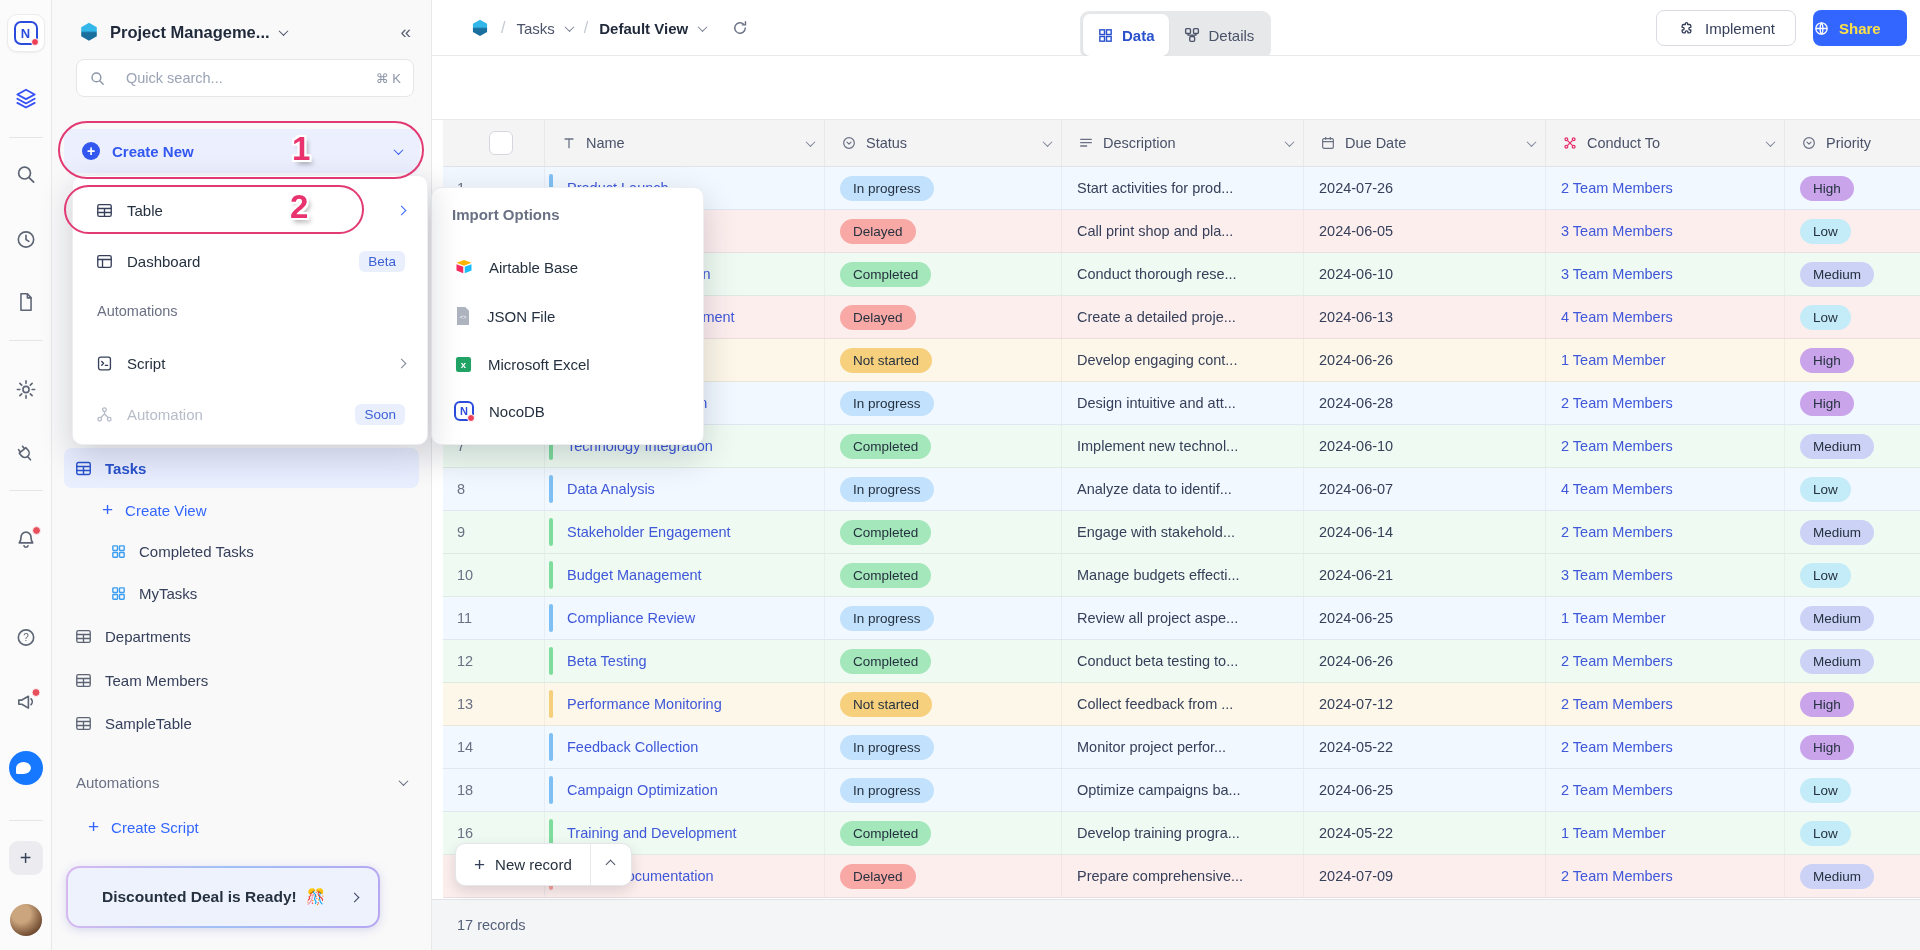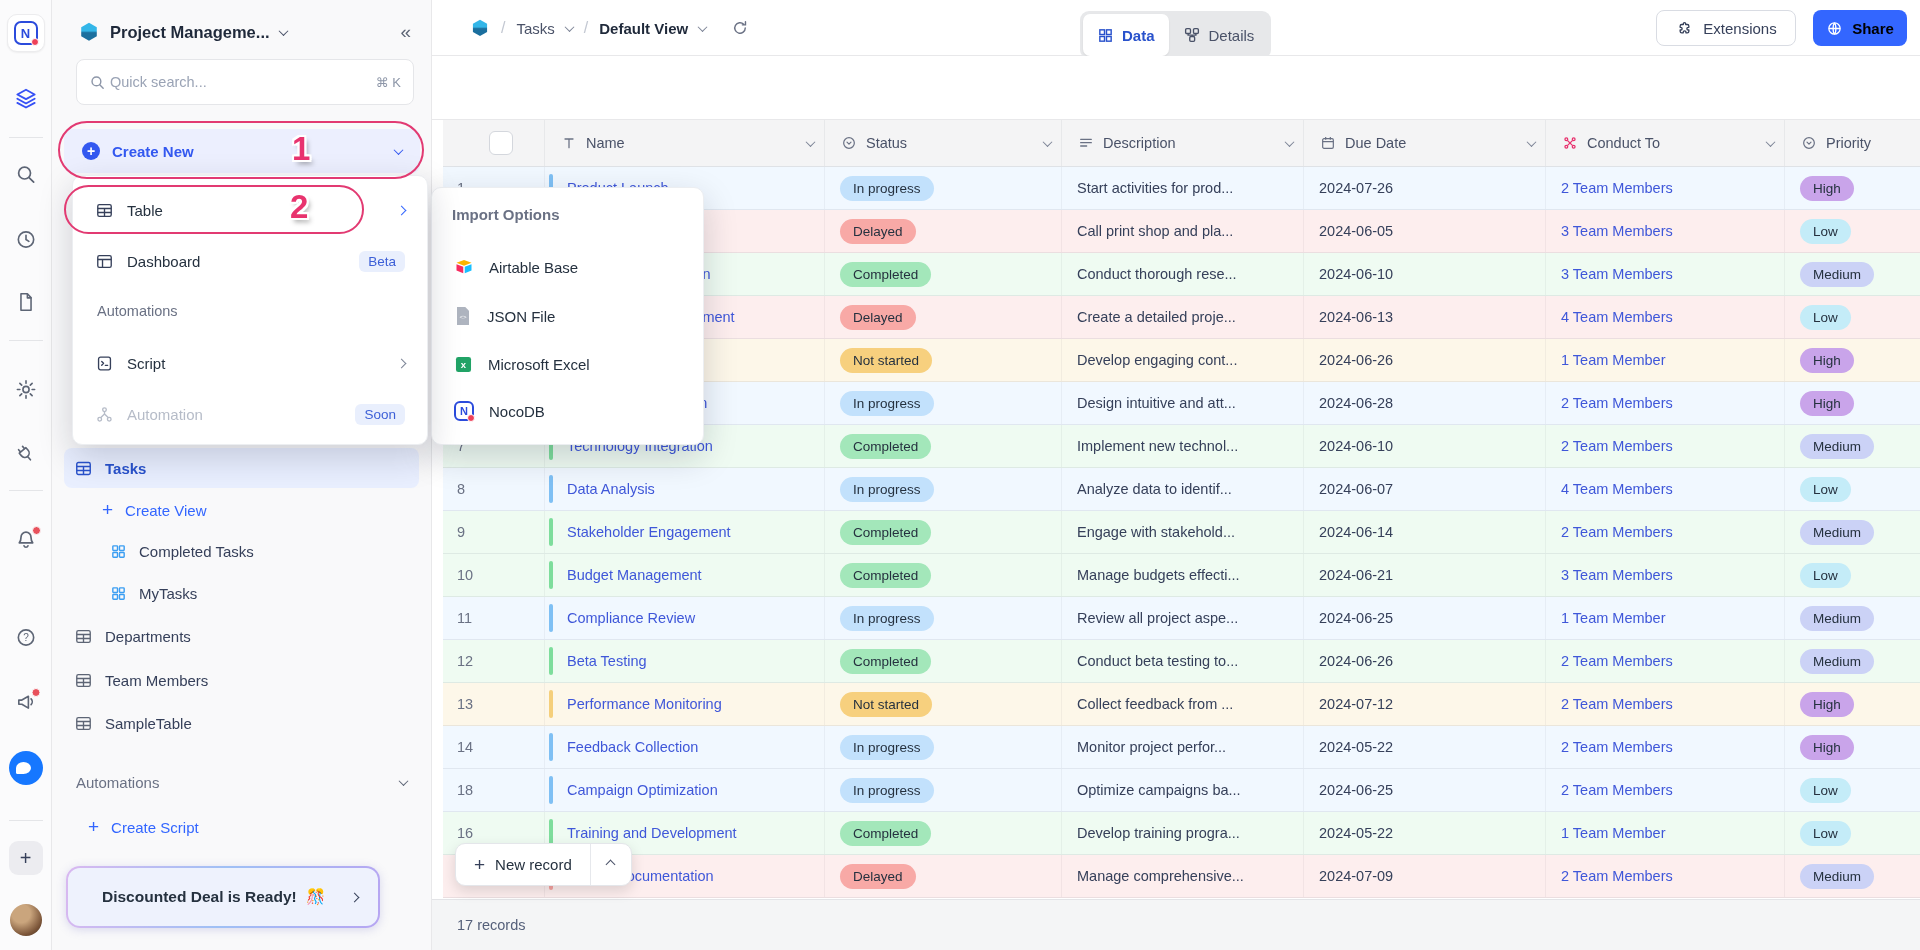--- a/index.html
+++ b/index.html
@@ -17,21 +17,21 @@
   .nlogo.mini{width:20px;height:20px;border-width:2px;font-size:11px;border-radius:6px}
   .reddot{position:absolute;top:-2px;right:-3px;width:9px;height:9px;background:#e8515c;border-radius:50%;border:1.5px solid #fbfbfc}
   .chatic{width:34px;height:34px;border-radius:50%;background:#1677ff;position:relative;overflow:hidden}
   .chatic::after{content:"";position:absolute;left:7px;top:11px;width:15px;height:12px;background:#fff;border-radius:50% 50% 50% 10%}
   .plusbtn{width:34px;height:34px;background:#ececf0;border-radius:9px;display:flex;align-items:center;justify-content:center;font-size:20px;color:#36405a}
   .avatar{width:32px;height:32px;border-radius:50%;background:radial-gradient(circle at 35% 30%,#caa57d 0 30%,#7a5438 70%,#3c2a1c)}
   
   .sidebar{position:absolute;left:52px;top:0;width:380px;height:950px;background:#f9f9fa;border-right:1px solid #e8e8ea;z-index:20}
   .side-abs{position:absolute;left:12px;right:12px;display:flex;align-items:center}
   .ws-title{font-size:16.5px;font-weight:bold;color:#1f293a;max-width:232px;white-space:nowrap;overflow:hidden}
-  .searchbox{position:absolute;left:24px;top:59px;width:338px;height:46px;background:#fff;border:1px solid #e5e6e9;border-radius:8px;display:flex;align-items:center;padding:0 12px;gap:4px}
+  .searchbox{position:absolute;left:24px;top:59px;width:338px;height:38px;background:#fff;border:1px solid #e5e6e9;border-radius:8px;display:flex;align-items:center;padding:0 12px;gap:20px}
   .searchbox input{border:none;outline:none;flex:1;font-size:14.5px;color:#36405a;font-family:inherit;background:transparent}
   .searchbox input::placeholder{color:#9aa3b5}
   .kbd{color:#8d96a8;font-size:13px;white-space:nowrap}
   .create-new{position:absolute;left:12px;top:129px;width:356px;height:44px;background:#eceffe;border-radius:8px;display:flex;align-items:center;padding:0 18px;gap:12px;color:#3358f0;font-weight:600;font-size:15px}
   .pluscirc{width:18px;height:18px;border-radius:50%;background:#3358f0;color:#fff;display:flex;align-items:center;justify-content:center;font-size:14px;font-weight:bold;line-height:1}
   .chev{display:inline-block;width:7px;height:7px;border-right:1.7px solid currentColor;border-bottom:1.7px solid currentColor}
   .chev.down{transform:rotate(45deg) translate(-1px,-1px)}
   .chev.right{transform:rotate(-45deg)}
   .chev.up{transform:rotate(-135deg)}
   .side-item{height:36px;border-radius:8px;display:flex;align-items:center;gap:12px;padding:0 10px;color:#36405a;font-size:15px}
@@ -45,21 +45,21 @@
   .main{position:absolute;left:432px;top:0;width:1488px;height:950px;background:#fff}
   .top-header{position:absolute;left:0;top:0;width:1488px;height:56px;border-bottom:1px solid #e8e8ea;background:#fff}
   .crumb{position:absolute;left:38px;top:0;height:56px;display:flex;align-items:center;gap:11px;color:#4a5268;font-size:15px}
   .crumb .sep{color:#c3c8d2;font-size:16px}
   .viewname{color:#1f293a;font-weight:600}
   .toggle{position:absolute;left:648px;top:11px;height:48px;background:#e7e8ea;border-radius:9px;padding:3px;display:flex}
   .tseg{display:flex;align-items:center;gap:8px;padding:0 14px;border-radius:7px;font-size:15px;color:#4a5268}
   .tseg.on{background:#fff;color:#2952cc;font-weight:600;box-shadow:0 1px 2px rgba(0,0,0,.08)}
   .btn{display:flex;align-items:center;gap:9px;height:36px;border-radius:8px;font-size:15px}
   .btn.ghost{position:absolute;left:1224px;top:10px;width:140px;justify-content:center;background:#fff;border:1px solid #d9dce3;color:#36405a}
-  .btn.primary{position:absolute;left:1381px;top:10px;width:94px;justify-content:center;background:#3366ff;color:#000000;font-weight:600}
+  .btn.primary{position:absolute;left:1381px;top:10px;width:94px;background:#3366ff;color:#fde047;font-weight:600}
   .toolbar{position:absolute;left:0;top:56px;width:1488px;height:64px;border-bottom:1px solid #e8e8ea;background:#fff}
   .tool{position:absolute;top:77px;height:30px;display:flex;align-items:center;gap:9px;color:#36405a;font-size:15px}
   .badge1{min-width:26px;height:21px;border-radius:5px;background:#dfe6ff;color:#2952cc;font-size:13.5px;font-weight:600;display:flex;align-items:center;justify-content:center;padding:0 6px}
   .colour-pill{background:#fdeef3;border-radius:6px;padding:0 14px;height:36px;top:74px}
   
   .grid-header{position:absolute;left:11px;top:120px;width:1477px;height:47px;background:#f4f4f5;display:flex;border-bottom:1px solid #dfe2e6}
   .gh{display:flex;align-items:center;gap:9px;padding:0 10px 0 16px;border-right:1px solid #e7e8ea;color:#4a5268;font-size:14.5px}
   .gh .chev{margin-left:auto;color:#7c8496}
   .c0{width:102px}.c1{width:280px}.c2{width:237px}.c3{width:242px}.c4{width:242px}.c5{width:239px}.c6{width:135px;border-right:none!important}
   .hd-check{width:24px;height:24px;background:#fff;border:1.5px solid #d4d7dd;border-radius:6px;margin-left:30px}
@@ -313,21 +313,21 @@
             <rect x="9" y="14" width="6.5" height="6.5" rx="1.5"></rect>
             <path d="M6.8 10v2.2h10.4V10M12.2 12.2V14"></path>
           </svg>
         <span>Details</span>
       </div>
     </div>
     <div class="btn ghost">
       <svg width="19" height="19" viewBox="0 0 24 24" fill="none" stroke="#36405a" stroke-width="1.7" stroke-linejoin="round">
           <path d="M13.5 7h2a2 2 0 0 1 2 2v1.5h-.8a1.7 1.7 0 0 0 0 3.4h.8v1.6a2 2 0 0 1-2 2h-1.7v-.8a1.7 1.7 0 0 0-3.4 0v.8H8.5a2 2 0 0 1-2-2v-1.6h.8a1.7 1.7 0 0 0 0-3.4h-.8V9a2 2 0 0 1 2-2h2v-.9a1.5 1.5 0 0 1 3 0z"></path>
         </svg>
-      <span>Extensions</span>
+      <span>Implement</span>
     </div>
     <div class="btn primary">
       <svg width="17" height="17" viewBox="0 0 24 24" fill="none" stroke="#fff" stroke-width="1.8">
           <circle cx="12" cy="12" r="8"></circle>
           <path d="M4 12h16M12 4c2.6 2.6 2.6 13.4 0 16M12 4c-2.6 2.6-2.6 13.4 0 16"></path>
         </svg>
       <span>Share</span>
     </div>
   </div>
 
@@ -732,21 +732,21 @@
       </div>
       <div class="row" style="background: rgb(253, 238, 238);">
         <div class="cell c0 num">17</div>
         <div class="cell c1">
           <span class="strip" style="background: rgb(245, 163, 160);"></span>
           <a class="name-link">Project Documentation</a>
         </div>
         <div class="cell c2 pad">
           <span class="pill" style="background: rgb(248, 169, 166);">Delayed</span>
         </div>
-        <div class="cell c3 pad">Manage comprehensive...</div>
+        <div class="cell c3 pad">Prepare comprehensive...</div>
         <div class="cell c4 pad">2024-07-09</div>
         <div class="cell c5 pad">
           <a class="assigned-link">2 Team Members</a>
         </div>
         <div class="cell c6 pad">
           <span class="pill" style="background: rgb(203, 210, 246);">Medium</span>
         </div>
       </div>
     </div>
 

